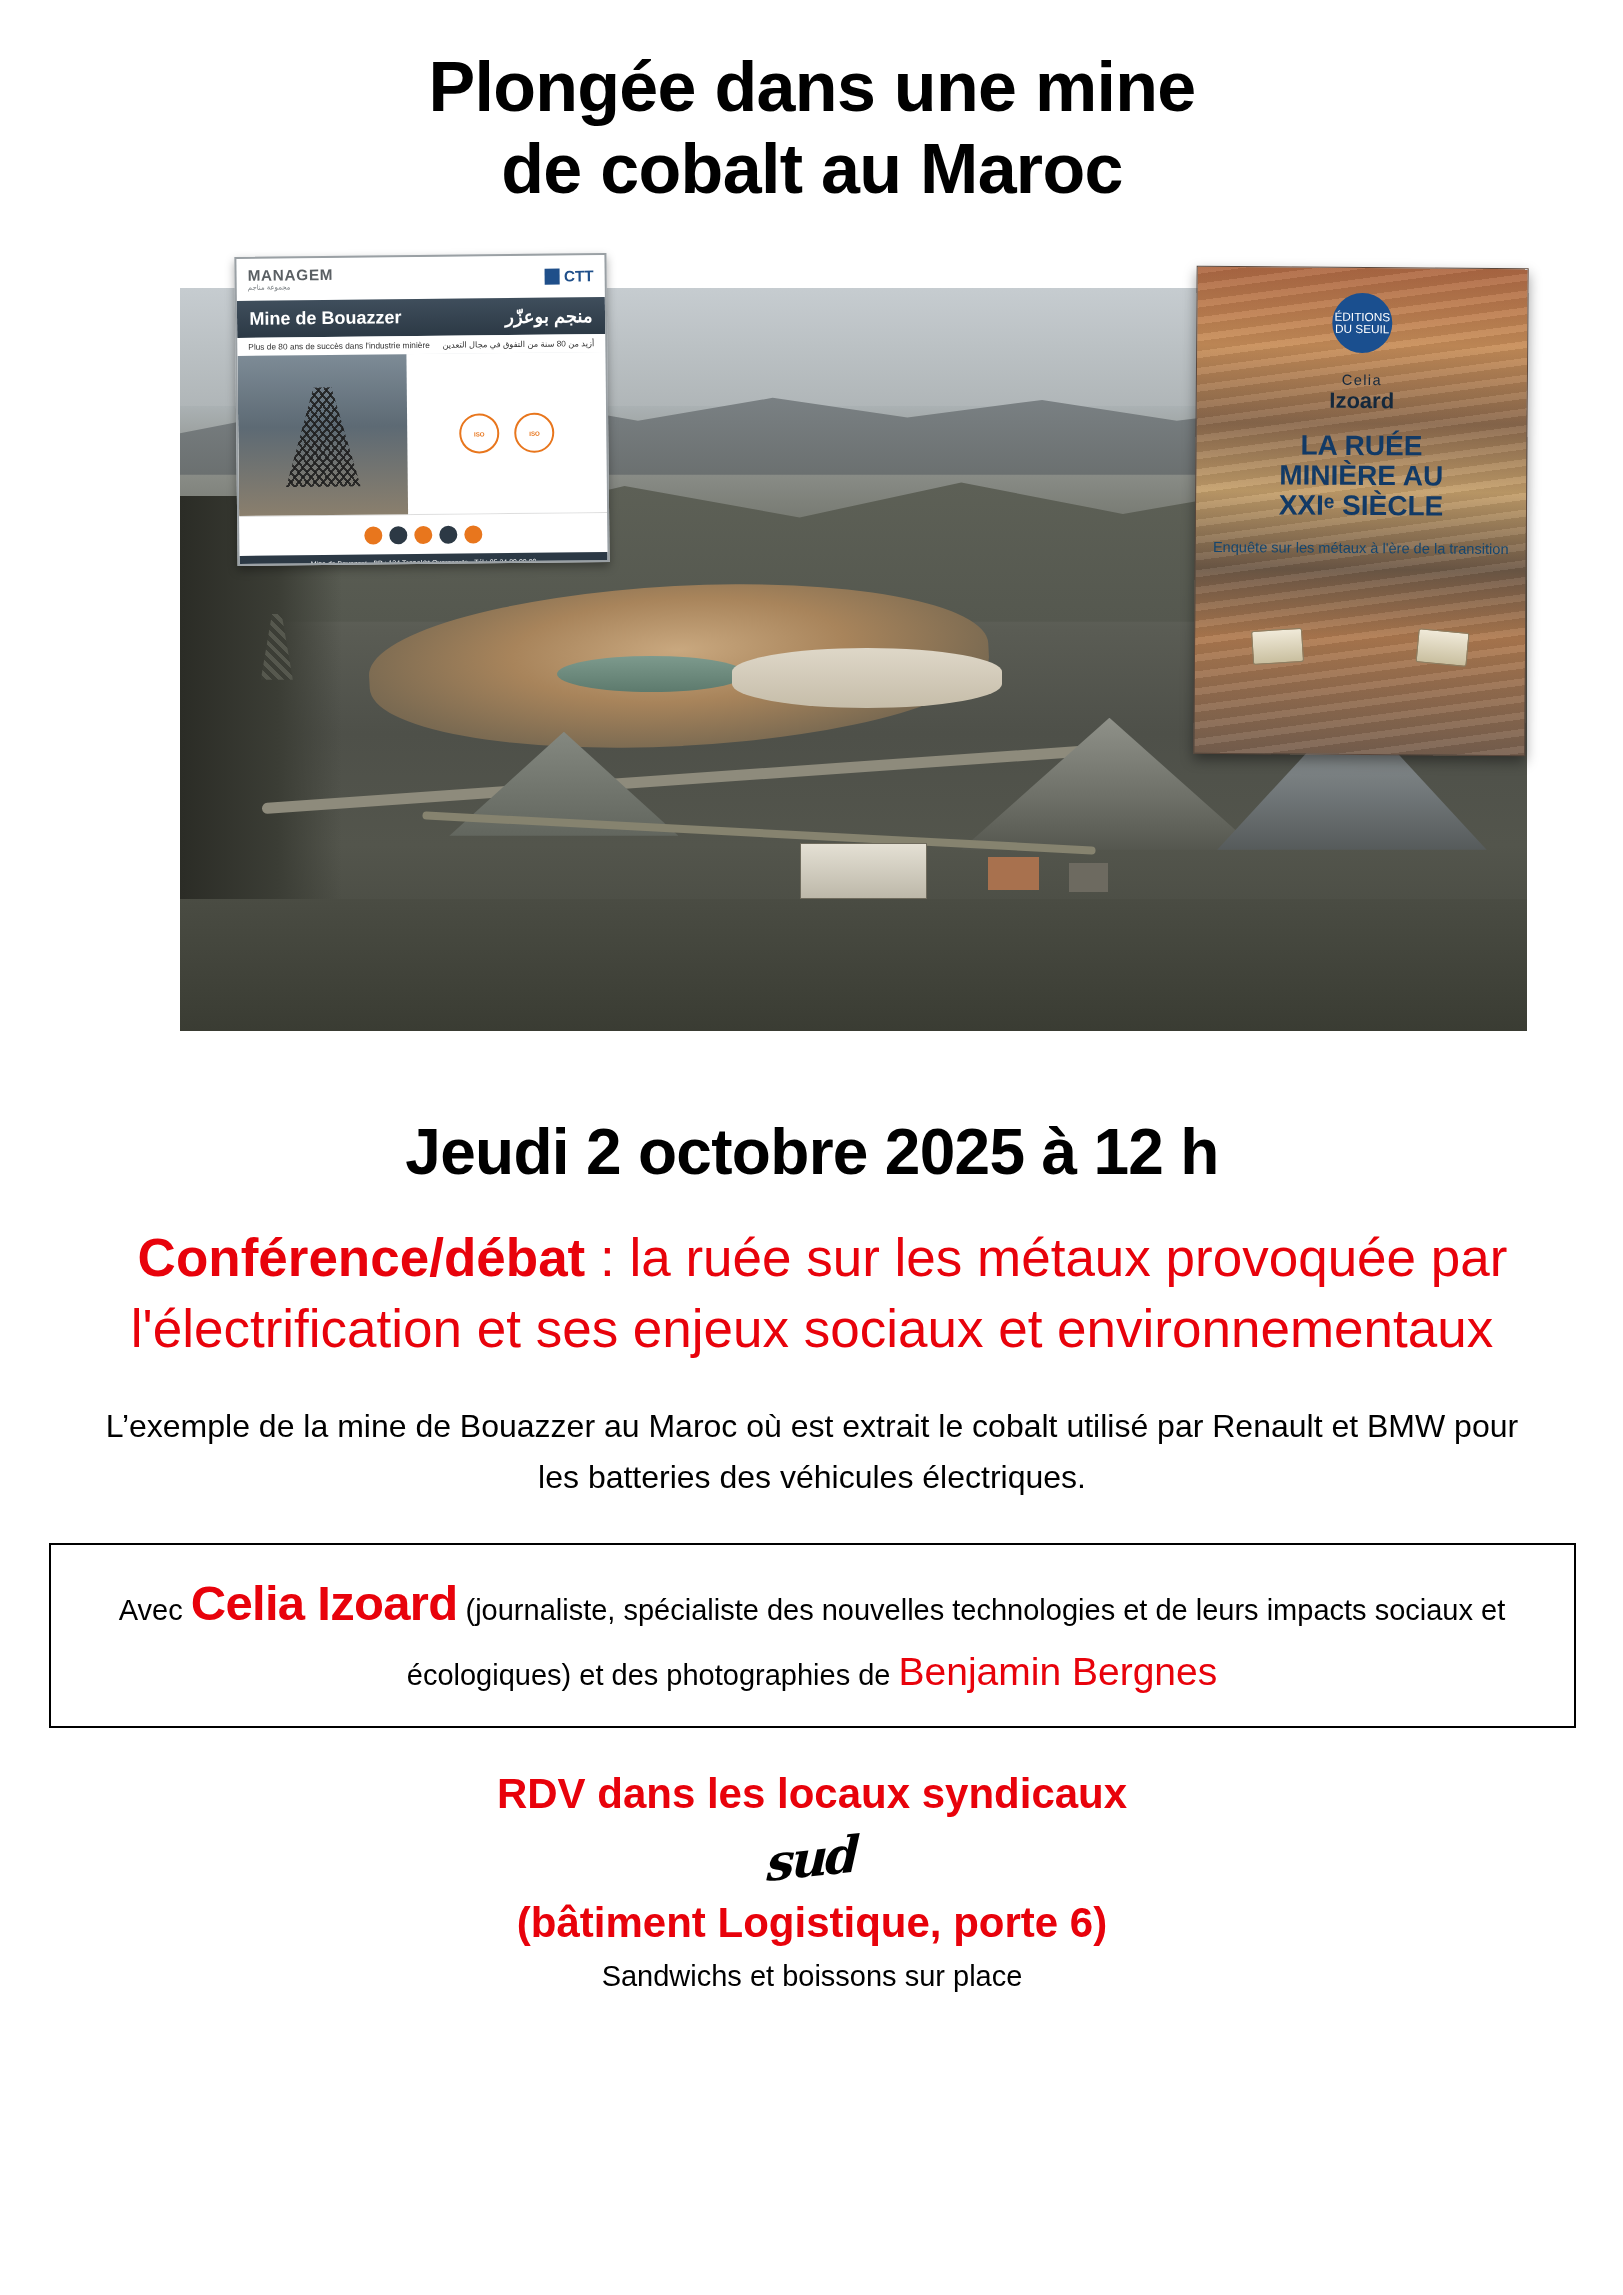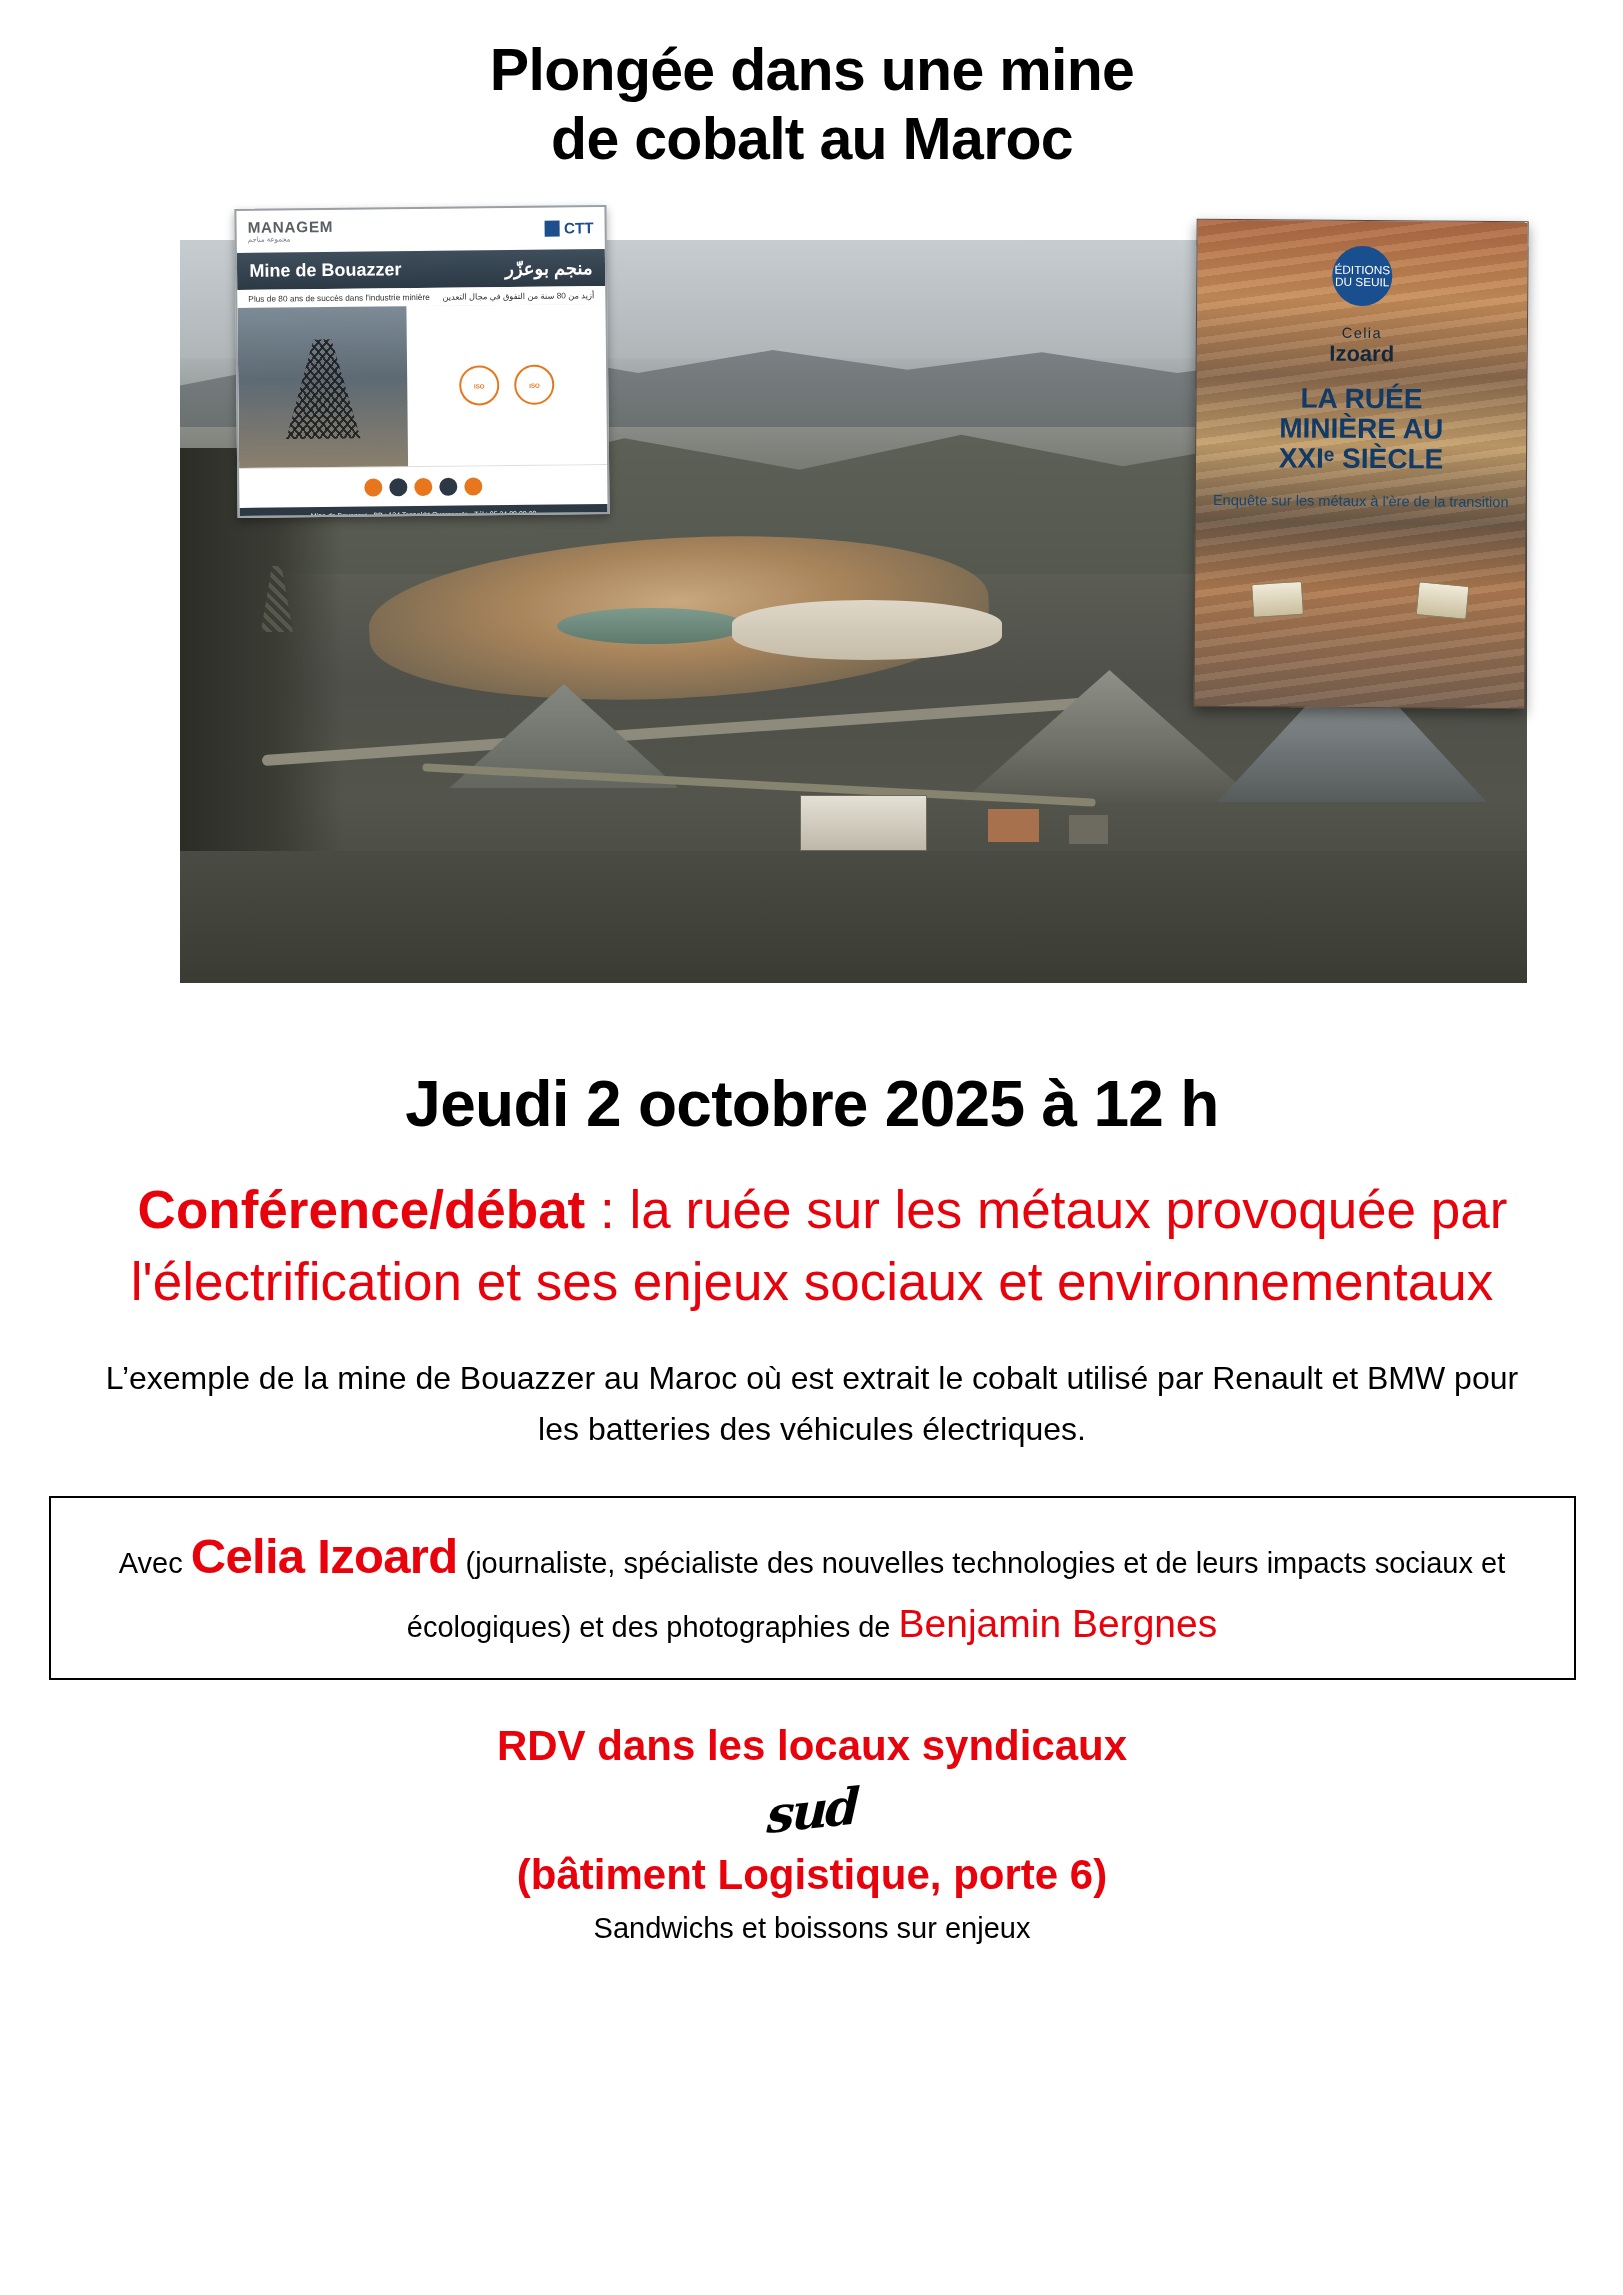--- a/index.html
+++ b/index.html
@@ -21,26 +21,26 @@
     height: 2295px;
     box-sizing: border-box;
     padding: 36px 42px 0 42px;
     display: flex;
     flex-direction: column;
     align-items: center;
   }
 
   
   .title {
-    font-size: 59px;
+    font-size: 70px;
     font-weight: bold;
     line-height: 1.17;
     text-align: center;
     letter-spacing: -0.7px;
-    margin: 0;
+    margin: 11px;
     padding: 0 28px;
   }
   .title-line {
     display: block;
   }
 
   
   .photo-wrap {
     position: relative;
     width: 1430px;
@@ -489,17 +489,17 @@
     <span>(journaliste, spécialiste des nouvelles technologies et de leurs impacts sociaux et écologiques) et des photographies de</span>
     <span class="name2">Benjamin Bergnes</span>
   </div>
 
   <div class="footer">
     <div class="rdv">
       <span>RDV dans les locaux syndicaux</span>
       <span class="sud-logo">sud</span>
       <span>(bâtiment Logistique, porte 6)</span>
     </div>
-    <div class="snacks">Sandwichs et boissons sur enjeux</div>
+    <div class="snacks">Sandwichs et boissons sur place</div>
   </div>
 
 </div>
 
 
 </body></html>

